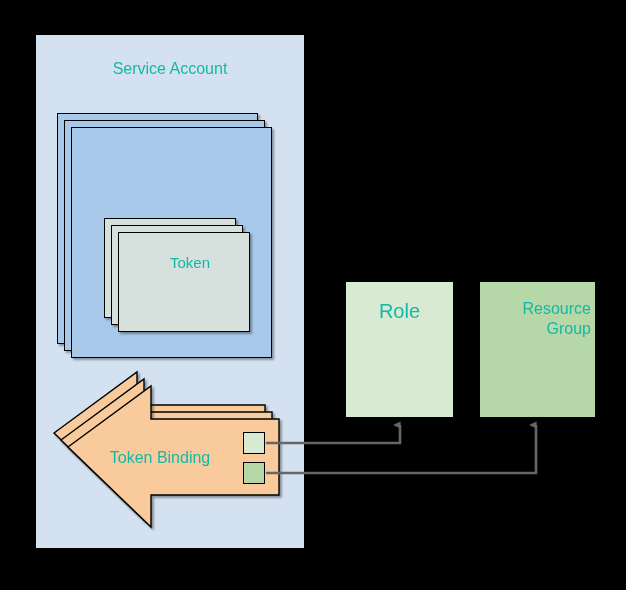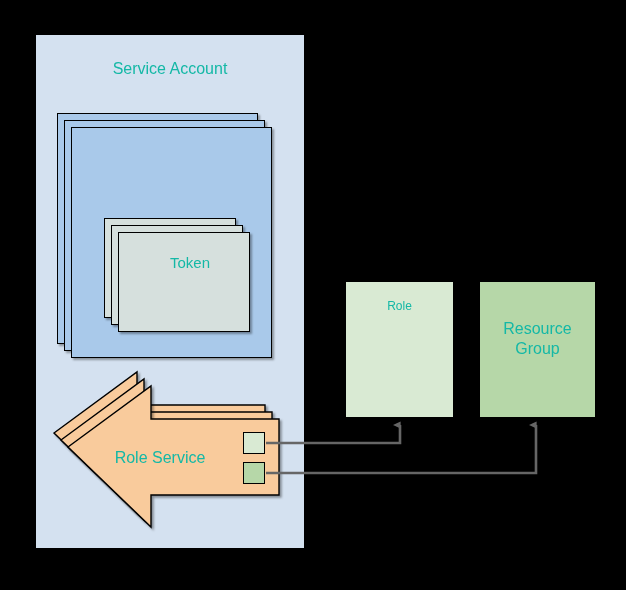--- a/index.html
+++ b/index.html
@@ -108,36 +108,35 @@
     left: 345px;
     top: 281px;
     width: 109px;
     height: 137px;
     background: #d9ead3;
   }
   #role-label {
     left: 345px;
     top: 299px;
     width: 109px;
-    font-size: 12px;
+    font-size: 20px;
   }
   #resource-group-box {
     left: 479px;
     top: 281px;
     width: 117px;
     height: 137px;
     background: #b6d7a8;
   }
   #resource-group-label {
     left: 484px;
     top: 299px;
     width: 107px;
     font-size: 16px;
-    text-align: center;
-    margin-top: 20px;
+    text-align: right;
   }
   
   #edges {
     position: absolute;
     left: 0;
     top: 0;
     width: 626px;
     height: 590px;
     overflow: visible;
   }
@@ -171,21 +170,21 @@
     </g>
 
     <g filter="url(#dropshadow)">
       <path d="M 61 440 L 144 379 L 144 412 L 272 412 L 272 488 L 144 488 L 144 520 Z" fill="#f9cb9c" stroke="#000000" stroke-width="1.4" stroke-linejoin="miter"></path>
     </g>
 
     <g filter="url(#dropshadow)">
       <path d="M 68 447 L 151 386 L 151 419 L 279 419 L 279 495 L 151 495 L 151 527 Z" fill="#f9cb9c" stroke="#000000" stroke-width="1.4" stroke-linejoin="miter"></path>
     </g>
   </svg>
-  <div class="label" id="rolebinding-label">Role Service</div>
+  <div class="label" id="rolebinding-label">Token Binding</div>
 
   <div class="port" id="port-role"></div>
   <div class="port" id="port-resource-group"></div>
 
   <svg id="edges" viewBox="0 0 626 590">
     <defs>
       <marker id="arrowhead" markerWidth="9" markerHeight="9" refX="4.2" refY="7.6" orient="auto" markerUnits="userSpaceOnUse">
         <path d="M 0.6 8.2 L 4.2 0.6 L 7.8 8.2 Z" fill="#666666"></path>
       </marker>
     </defs>

